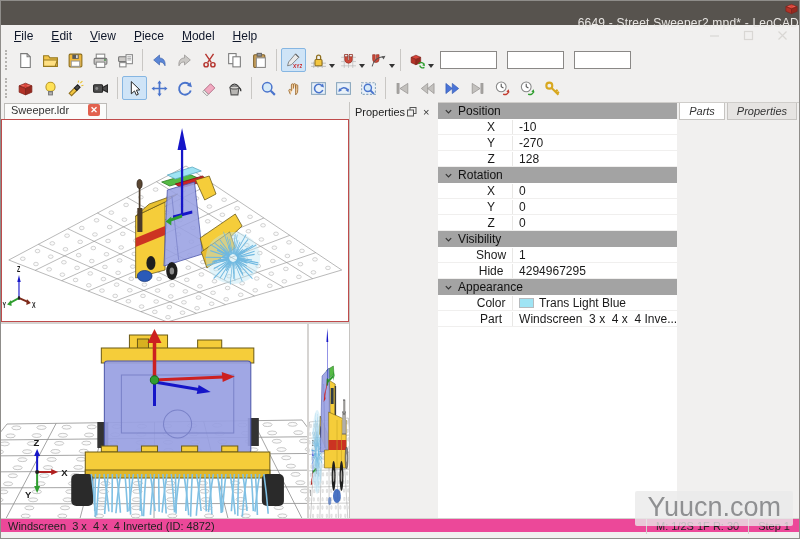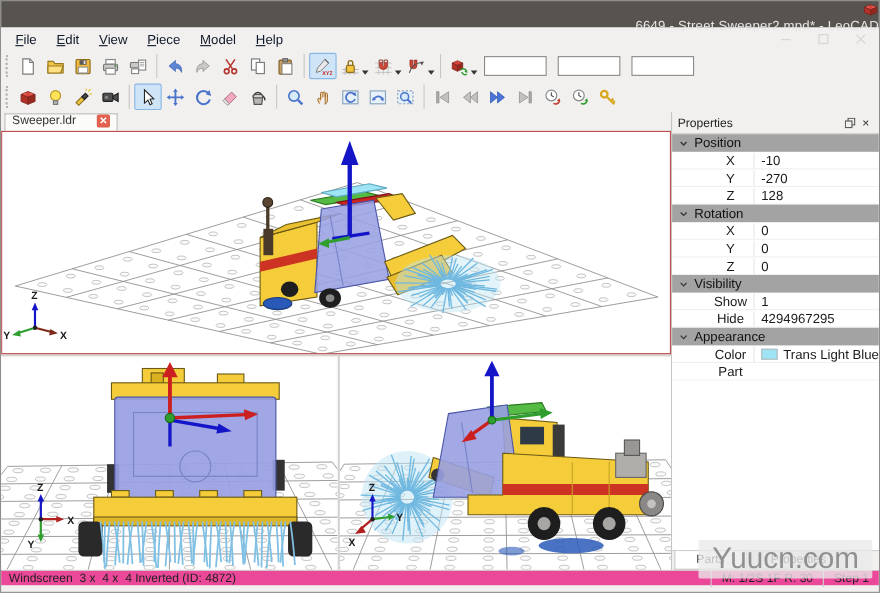--- a/index.html
+++ b/index.html
@@ -39,35 +39,35 @@
   .tab-close{ width:12px; height:12px; background:#e2614e; color:#fff; border-radius:2px;
         font-size:9px; line-height:12px; text-align:center; font-weight:bold;}
   .viewports{ flex:1; display:flex; flex-direction:column; background:#d6d4d2; }
   .vp{ background:#fff; position:relative; overflow:hidden;}
   .vp svg{ display:block; width:100%; height:100%; }
   .vp-top{ height:203px; border:1px solid #bf4b4b; }
   .vp-row{ height:194px; margin-top:2px; display:flex; }
   .vp-bl{ width:306px; }
   .vp-br{ flex:1; margin-left:2px; }
   
-  .dock{ flex:1; border-left:1px solid #c6c4c1; display:flex; flex-direction:column; background:#f1f0ef;}
+  .dock{ flex:1; border-left:1px solid #c6c4c1; display:flex; background:#f1f0ef;}
   .dock-title{ height:19px; display:flex; align-items:center; padding:0 5px; font-size:11px; color:#222;}
   .dock-title .spacer{ flex:1; }
   .dock-icon{ width:14px; height:14px; display:flex; align-items:center; justify-content:center; color:#333; font-size:11px;}
   .prop-table{ background:#fff; border-top:1px solid #cfcdca; font-size:12px; color:#1a1a1a;text-align:center;}
   .prop-group-header{ height:16px; background:#a3a3a3; display:flex; align-items:center; color:#111;}
   .prop-group-header svg{ width:9px; height:9px; margin:0 5px 0 6px;}
   .prop-row{ height:16px; display:grid; grid-template-columns:32px 42px 1fr; align-items:center; border-bottom:1px solid #f0efee;}
   .prop-label{ grid-column:2; }
   .prop-value{ grid-column:3; border-left:1px solid #e8e7e5; padding-left:6px; display:flex; align-items:center; white-space:pre;}
   .swatch{ width:15px; height:10px; background:#9fe4f4; border:1px solid #b6babd; margin-right:5px;}
   .dock-fill{ flex:1; background:#fff; }
   .dock-tabs{ height:18px; display:flex; align-items:stretch; background:#f1f0ef; border-top:1px solid #cfcdca; padding-left:2px;}
-  .dock-tab{ padding:1px 19px; font-size:11px; display:flex; align-items:center; color:#333;
-             background:#e6e4e2; border:1px solid #c6c4c1; border-top:none; margin-right:2px;}
+  .dock-tab{ padding:1px 9px; font-size:11px; display:flex; align-items:center; color:#333;
+             background:#e6e4e2; border:1px solid #c6c4c1; border-top:none; margin-right:2px;font-style:italic;}
   .dock-tab.active{ background:#fff; border-top:none; }
   
   .statusbar{ height:14px; border-top:1px solid #d2d0cd; display:flex; align-items:center;
               font-size:11px; color:#222; background:#ec4899;}
   .status-left{ flex:1; padding-left:7px; white-space:pre; }
   .status-seg{ padding:0 9px; border-left:1px solid #d2d0cd; height:16px; display:flex; align-items:center; white-space:pre;}
   
   .watermark{ position:absolute; right:6px; bottom:12px; font-size:27px; color:#8f9092;
               background:rgba(233,233,233,.78); padding:1px 12px 3px; border-radius:2px; z-index:20;}
 </style>
@@ -1301,20 +1301,21 @@
               <path d="M2 3.5 L5 6.5 L8 3.5" fill="none" stroke="#333" stroke-width="1.3"></path>
             </svg>
           <span>Appearance</span>
         </div>
         <div class="prop-row">
           <span class="prop-label">Color</span>
           <span class="prop-value"><span class="swatch"></span><span>Trans Light Blue</span></span>
         </div>
         <div class="prop-row">
           <span class="prop-label">Part</span>
+          <span class="prop-value">Windscreen  3 x  4 x  4 Inve...</span>
         </div>
       </div>
       <div class="dock-fill"></div>
       <div class="dock-tabs">
         <span class="dock-tab active">Parts</span>
         <span class="dock-tab">Properties</span>
       </div>
     </div>
   </div>
 

